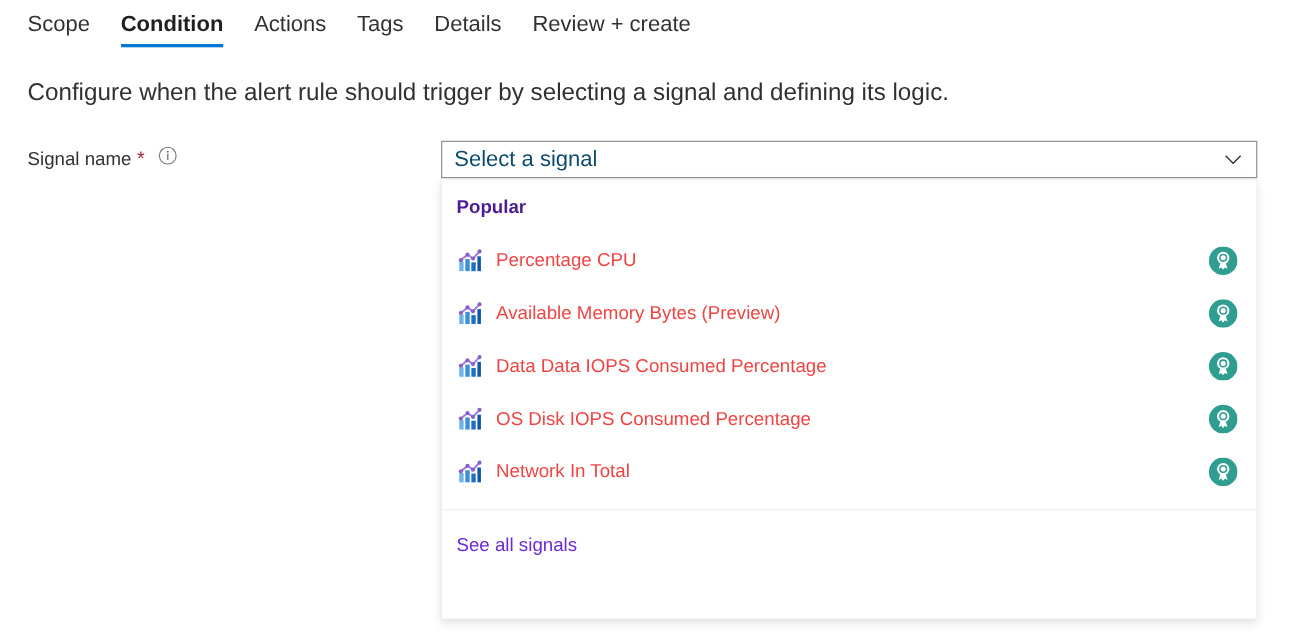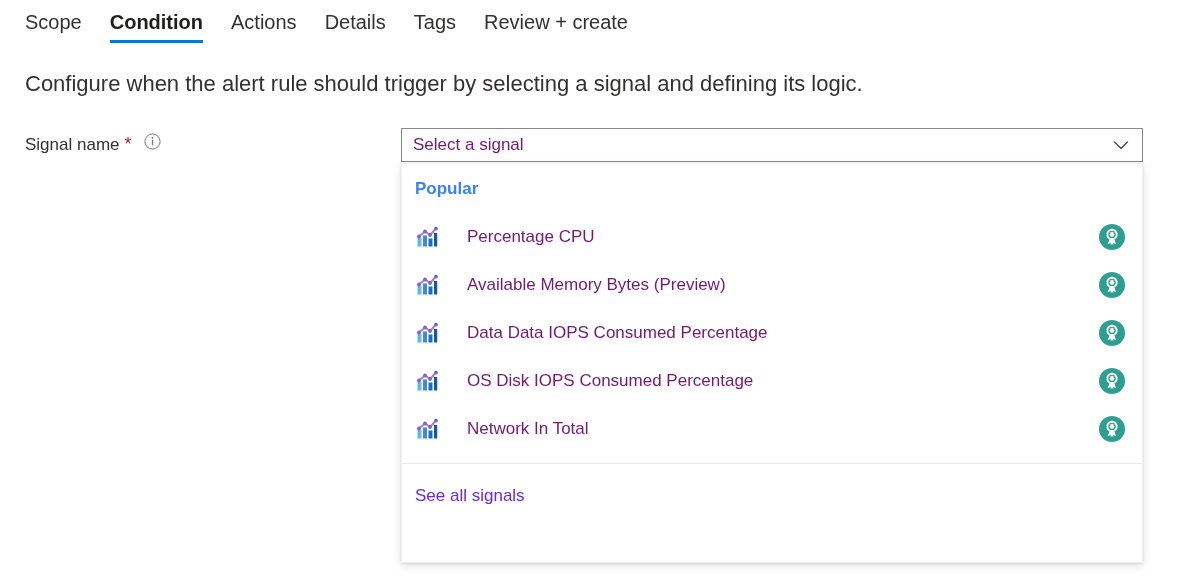--- a/index.html
+++ b/index.html
@@ -111,23 +111,23 @@
     border: 1px solid #8a8886;
     background: #ffffff;
     box-sizing: border-box;
     display: flex;
     align-items: center;
     cursor: pointer;
   }
   .combobox-value {
     flex: 1;
     padding-left: 11px;
-    font-size: 17px;
+    font-size: 20px;
     line-height: 22px;
-    color: #701a75;
+    color: #0c4a6e;
     white-space: nowrap;
     overflow: hidden;
   }
   .combobox-chevron {
     width: 42px;
     height: 32px;
     display: flex;
     align-items: center;
     justify-content: center;
     cursor: pointer;
@@ -142,21 +142,21 @@
     height: 400px;
     background: #ffffff;
     box-sizing: border-box;
     border: 1px solid #f3f2f1;
     box-shadow: 0 3.2px 9px rgba(0,0,0,0.12), 0 0.6px 2px rgba(0,0,0,0.10);
   }
 
   .group-header {
     font-size: 17px;
     font-weight: 700;
-    color: #3b82f6;
+    color: #4c1d95;
     padding: 12px 0 0 13px;
     line-height: 26px;
     white-space: nowrap;
   }
 
   .option-list {
     margin-top: 11px;
   }
 
   .option {
@@ -171,24 +171,24 @@
 
   .option-icon {
     width: 24px;
     height: 24px;
     flex: 0 0 24px;
     display: flex;
     align-items: center;
     justify-content: center;
   }
   .option-label {
-    margin-left: 28px;
+    margin-left: 12px;
     font-size: 17px;
     line-height: 24px;
-    color: #701a75;
+    color: #ef4444;
     white-space: nowrap;
     flex: 1;
   }
   .option-badge {
     width: 26px;
     height: 26px;
     flex: 0 0 26px;
     display: flex;
     align-items: center;
     justify-content: center;
@@ -214,22 +214,22 @@
 </style>
 </head>
 <body>
 
 <div class="page">
 
   <div class="tabbar">
     <div class="tab"><span>Scope</span></div>
     <div class="tab active"><span>Condition</span></div>
     <div class="tab"><span>Actions</span></div>
+    <div class="tab"><span>Tags</span></div>
     <div class="tab"><span>Details</span></div>
-    <div class="tab"><span>Tags</span></div>
     <div class="tab"><span>Review + create</span></div>
   </div>
 
   <div class="description">Configure when the alert rule should trigger by selecting a signal and defining its logic.</div>
 
   <div class="field-label">
     <span>Signal name</span>
     <span class="req-star">*</span>
     <span class="info-icon">
       <svg width="17" height="17" viewBox="0 0 17 17" aria-hidden="true">

